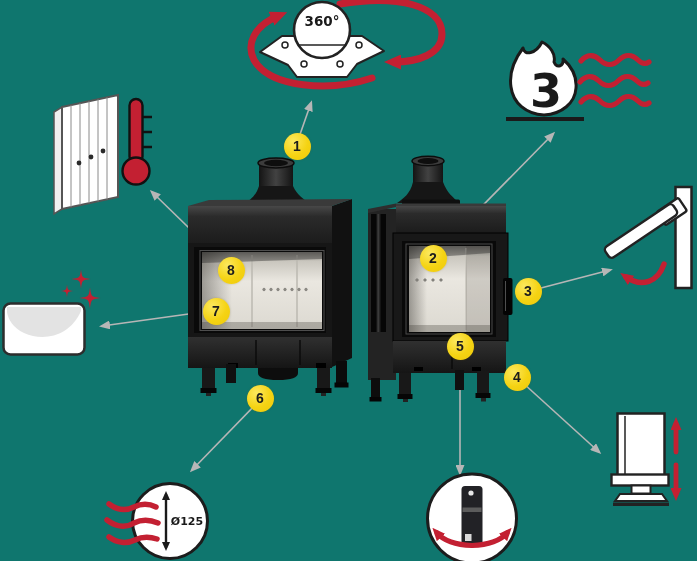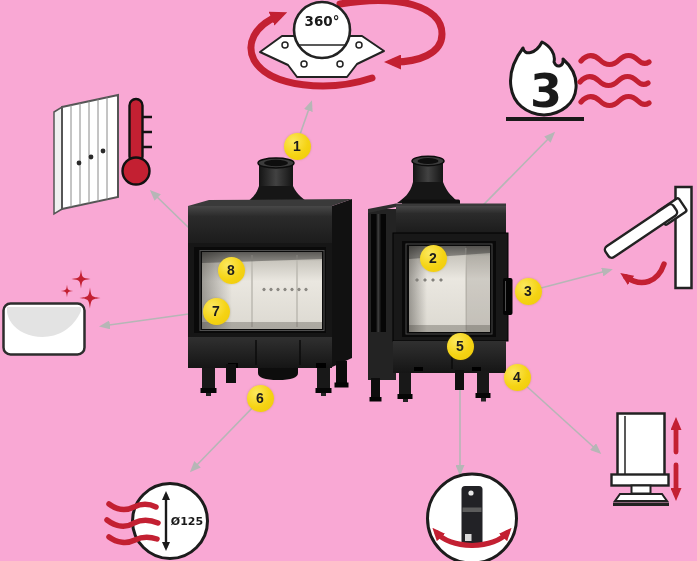--- a/index.html
+++ b/index.html
@@ -1,17 +1,17 @@
 <!DOCTYPE html>
 <html><head>
 <meta charset="utf-8">
 <style>
   html,body{margin:0;padding:0;background:#ffffff;}
   .canvas{
-    position:relative;width:697px;height:561px;background:#f9a8d4;overflow:hidden;
+    position:relative;width:697px;height:561px;background:#0f766e;overflow:hidden;
     font-family:"Liberation Sans","DejaVu Sans",sans-serif;
   }
   svg text{font-family:"DejaVu Sans","Liberation Sans",sans-serif;}
   .badge{
     position:absolute;width:27px;height:27px;border-radius:50%;
     background:radial-gradient(circle at 35% 30%, #fce85e 0%, #f5d313 55%, #eec90a 100%);
     display:flex;align-items:center;justify-content:center;
     font-weight:bold;font-size:14px;color:#1c1c1c;
     box-shadow:0 0 2px rgba(120,100,0,.35);
     z-index:5;

